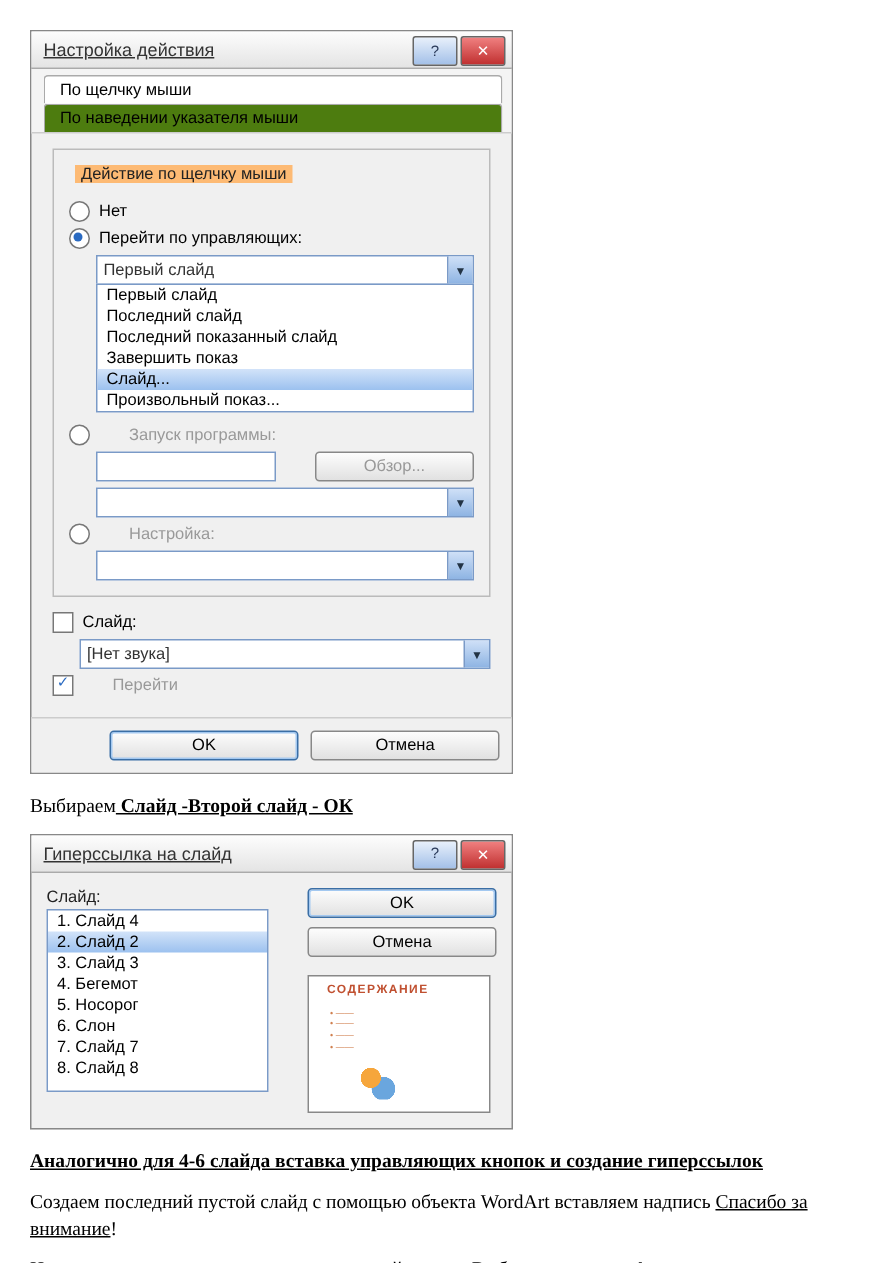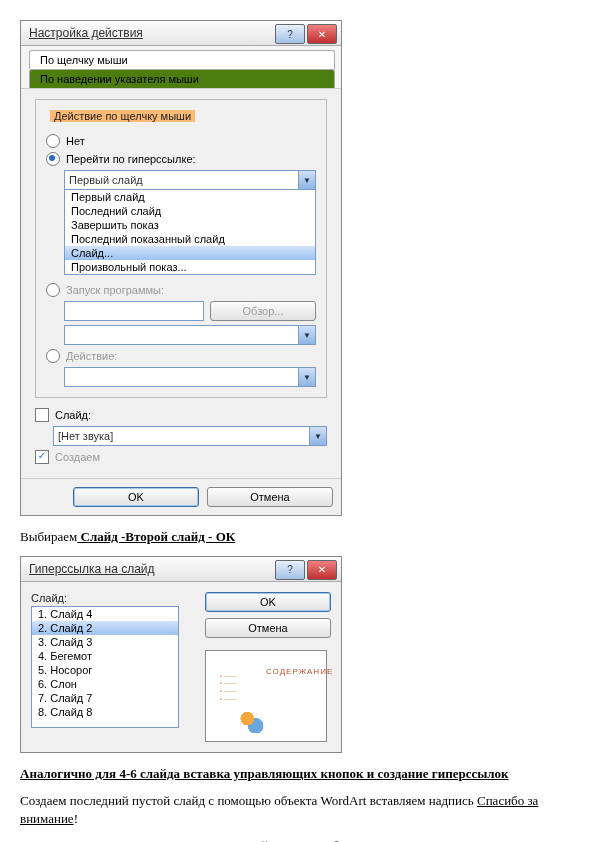--- a/index.html
+++ b/index.html
@@ -20,33 +20,33 @@
   .radio { border-radius:50%; position:relative; }
   .radio.sel::after { content:""; width:6px; height:6px; background:#2a6ac1; border-radius:50%; position:absolute; top:2px; left:2px; }
   .chk.sel::after { content:"✓"; font-size:10px; line-height:10px; color:#2a6ac1; display:block; text-align:center; }
   .indent { margin-left:18px; }
   .combo { display:flex; border:1px solid #7a9ac7; background:#fff; height:18px; align-items:center; }
   .combo span { flex:1; padding:0 4px; color:#333; }
   .combo .drop { width:16px; height:100%; background:linear-gradient(#cfe0f7,#8eb4e3); border-left:1px solid #7a9ac7; display:flex; align-items:center; justify-content:center; font-size:8px; color:#234; }
   .listbox { border:1px solid #7a9ac7; background:#fff; font-size:11px; }
   .listbox .item { padding:1px 6px; }
   .listbox .item.selgrad { background:linear-gradient(#d2e3f9,#9cc1ef); }
-  .disabled { color:#999; }
+  .disabled { color:#999;gap:20px; }
   .btnrow { display:flex; justify-content:flex-end; padding:8px; gap:8px; background:#f0f0f0; border-top:1px solid #ccc; }
   .btn { min-width:70px; text-align:center; padding:3px 27px; border:1px solid #888; background:linear-gradient(#fdfdfd,#e1e1e1); border-radius:3px; font-size:11px; }
   .btn.primary { border:1px solid #3a6ea5; box-shadow:0 0 0 1px #a3c8f0 inset; }
   .para { margin:10px 0; line-height:1.35; }
   .u { text-decoration:underline; }
   .b { font-weight:bold; }
   .dialog2-body { display:flex; padding:10px; gap:26px; }
   .slidelist-wrap { flex:1; }
   .label11 { font-size:11px; color:#222; margin-bottom:2px; }
   .rightcol { display:flex; flex-direction:column; gap:6px; align-items:stretch; }
   .preview { width:120px; height:90px; border:1px solid #888; background:#fff; position:relative; margin-top:6px; }
-  .preview .pvtitle { position:absolute; top:16px; left:12px; font-size:8px; color:#c05030; font-weight:normal; letter-spacing:1px;margin-left:48px; }
+  .preview .pvtitle { position:absolute; top:4px; left:12px; font-size:8px; color:#c05030; font-weight:bold; letter-spacing:1px; }
   .preview .pvlist { position:absolute; top:22px; left:14px; font-size:6px; color:#d08050; line-height:1.3; }
   .preview .pic { position:absolute; bottom:8px; left:30px; width:28px; height:24px; background:radial-gradient(circle at 40% 40%,#f6a63c 30%,transparent 31%), radial-gradient(circle at 70% 70%,#6aa6de 30%,transparent 31%); }
 </style>
 </head>
 <body>
 
 <div class="dialog" style="width:320px">
   <div class="titlebar">
     <span class="title">Настройка действия</span>
     <div class="winbtns">
@@ -60,32 +60,32 @@
   </div>
   <div class="body">
     <div class="group">
       <div class="group-title">Действие по щелчку мыши</div>
       <div class="row">
           <div class="radio"></div>
           <span>Нет</span>
         </div>
       <div class="row">
           <div class="radio sel"></div>
-          <span>Перейти по гиперссылке:</span>
+          <span>Перейти по управляющих:</span>
         </div>
       <div class="indent">
         <div class="combo">
             <span>Первый слайд</span>
             <div class="drop">▼</div>
           </div>
         <div class="listbox" style="margin-top:-1px">
           <div class="item">Первый слайд</div>
           <div class="item">Последний слайд</div>
+          <div class="item">Последний показанный слайд</div>
           <div class="item">Завершить показ</div>
-          <div class="item">Последний показанный слайд</div>
           <div class="item selgrad">Слайд...</div>
           <div class="item">Произвольный показ...</div>
         </div>
       </div>
       <div class="row disabled" style="margin-top:8px">
           <div class="radio"></div>
           <span>Запуск программы:</span>
         </div>
       <div class="indent row disabled">
           <div class="combo" style="flex:1">
@@ -94,42 +94,42 @@
           <div class="btn" style="margin-left:6px;min-width:50px">Обзор...</div>
         </div>
       <div class="indent disabled">
           <div class="combo">
             <span></span>
             <div class="drop">▼</div>
           </div>
         </div>
       <div class="row disabled">
           <div class="radio"></div>
-          <span>Действие:</span>
+          <span>Настройка:</span>
         </div>
       <div class="indent disabled">
           <div class="combo">
             <span></span>
             <div class="drop">▼</div>
           </div>
         </div>
     </div>
     <div class="row">
         <div class="chk"></div>
         <span>Слайд:</span>
       </div>
     <div class="indent disabled">
         <div class="combo">
           <span>[Нет звука]</span>
           <div class="drop">▼</div>
         </div>
       </div>
     <div class="row disabled">
         <div class="chk sel"></div>
-        <span>Создаем</span>
+        <span>Перейти</span>
       </div>
   </div>
   <div class="btnrow">
     <div class="btn primary">OK</div>
     <div class="btn">Отмена</div>
   </div>
 </div>
 
 <p class="para"><span>Выбираем</span><span class="b u"> Слайд -Второй слайд - ОК</span></p>
 

